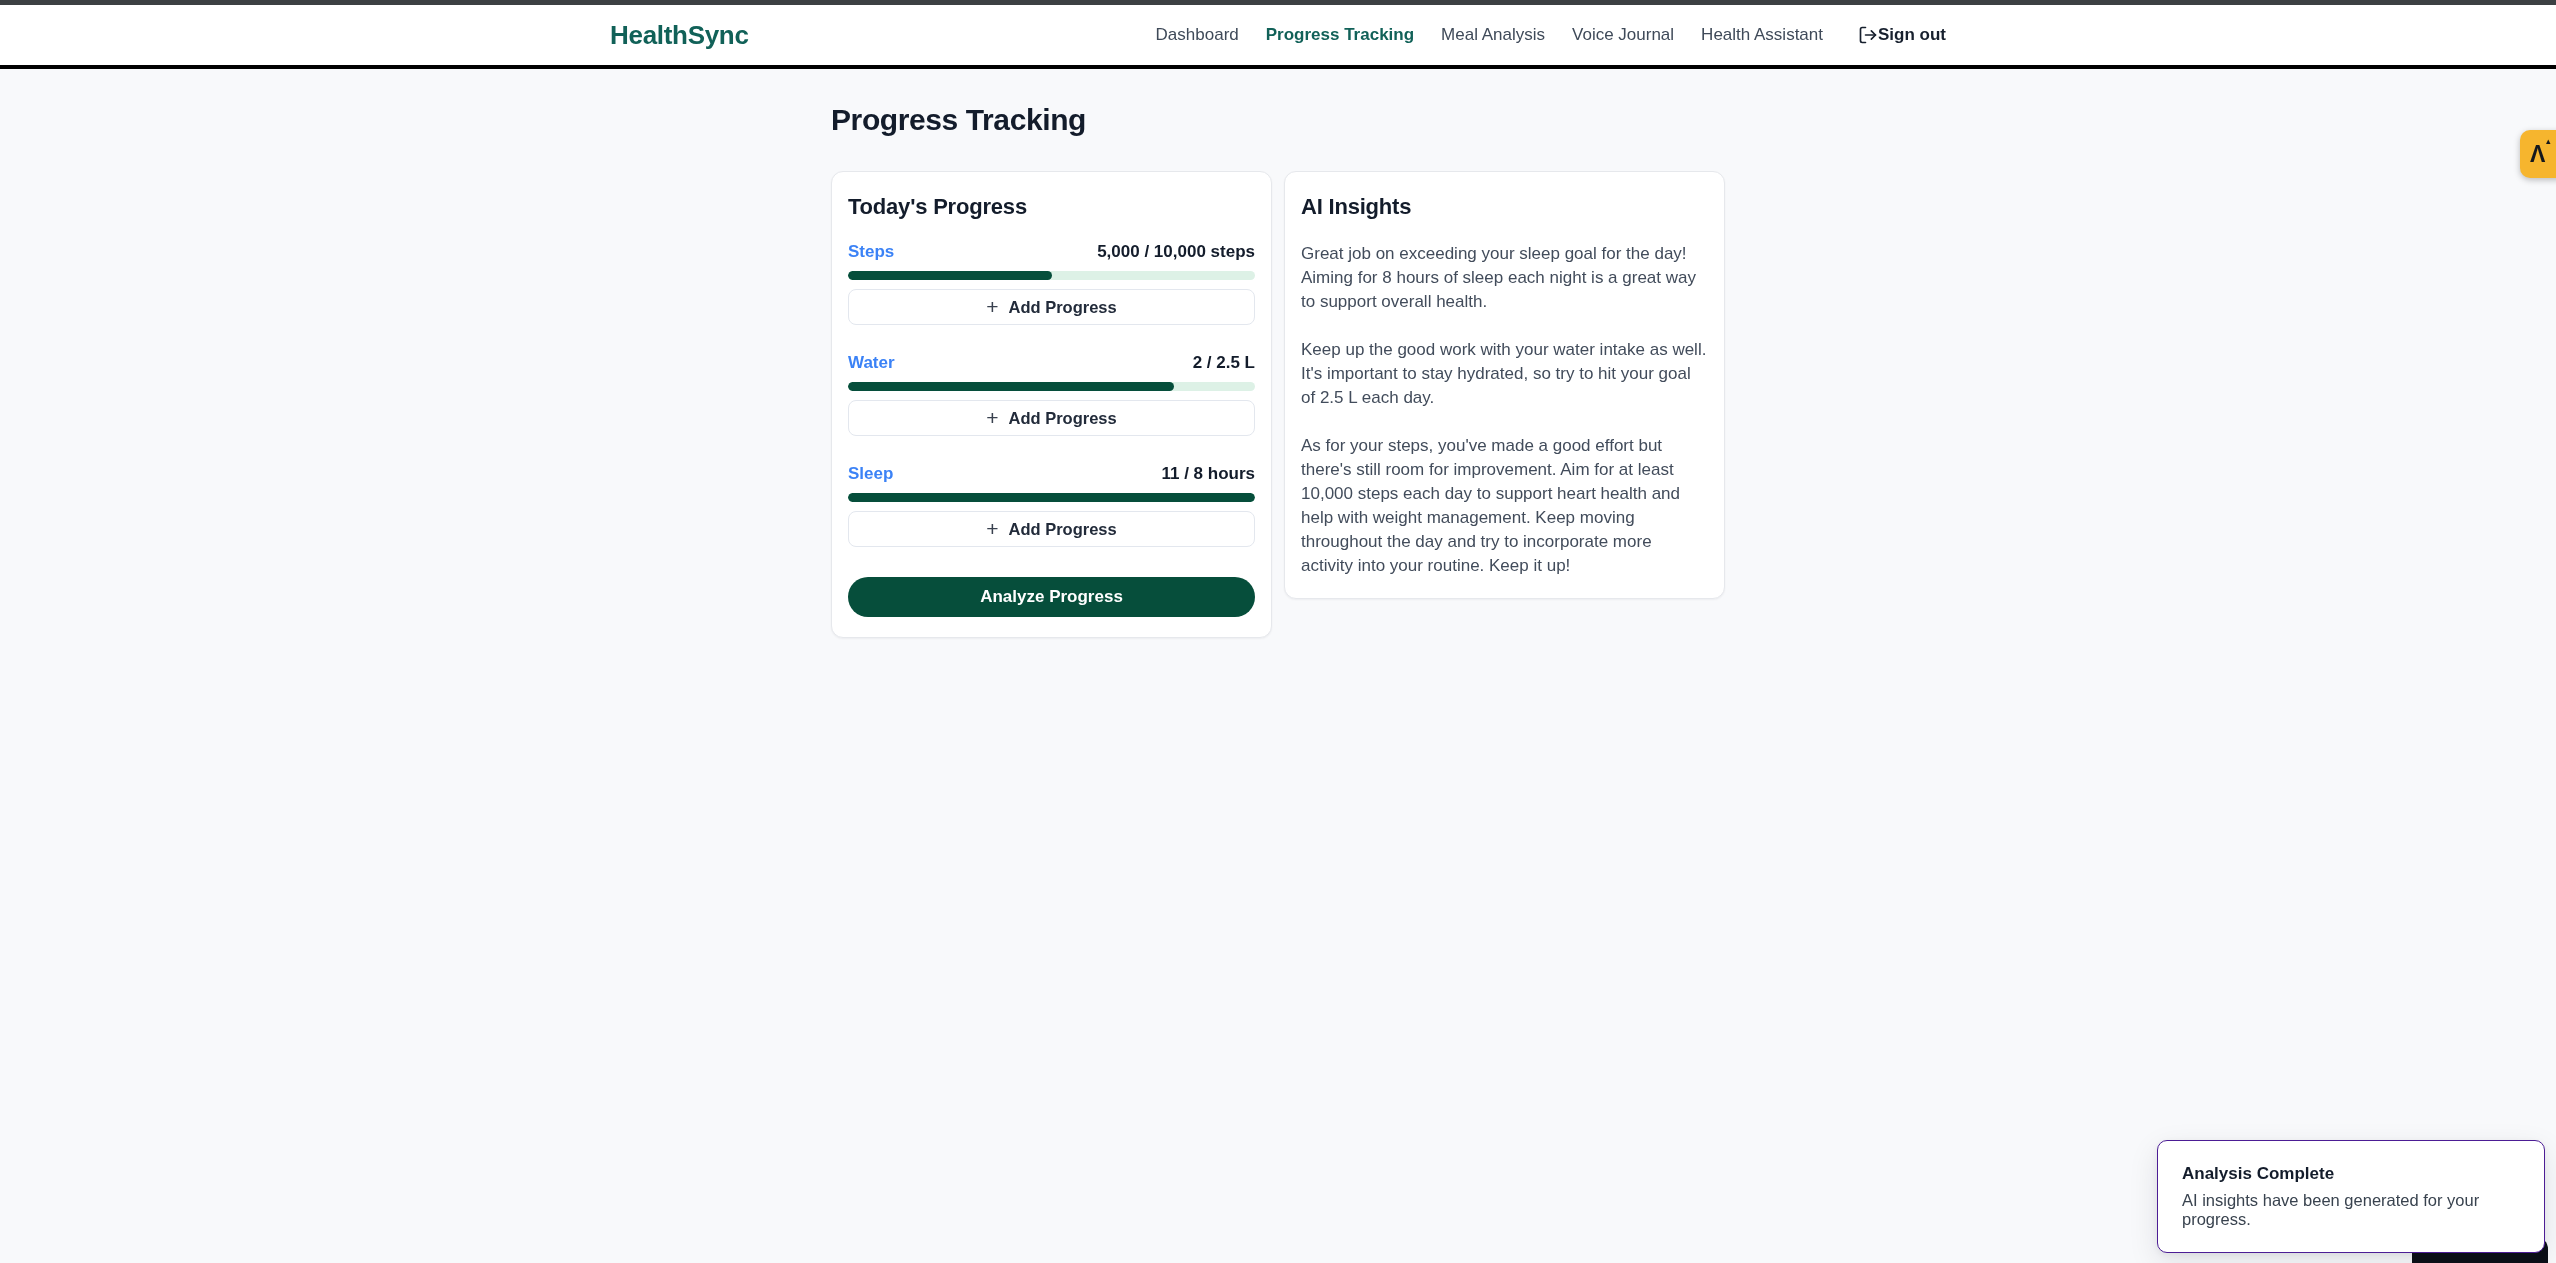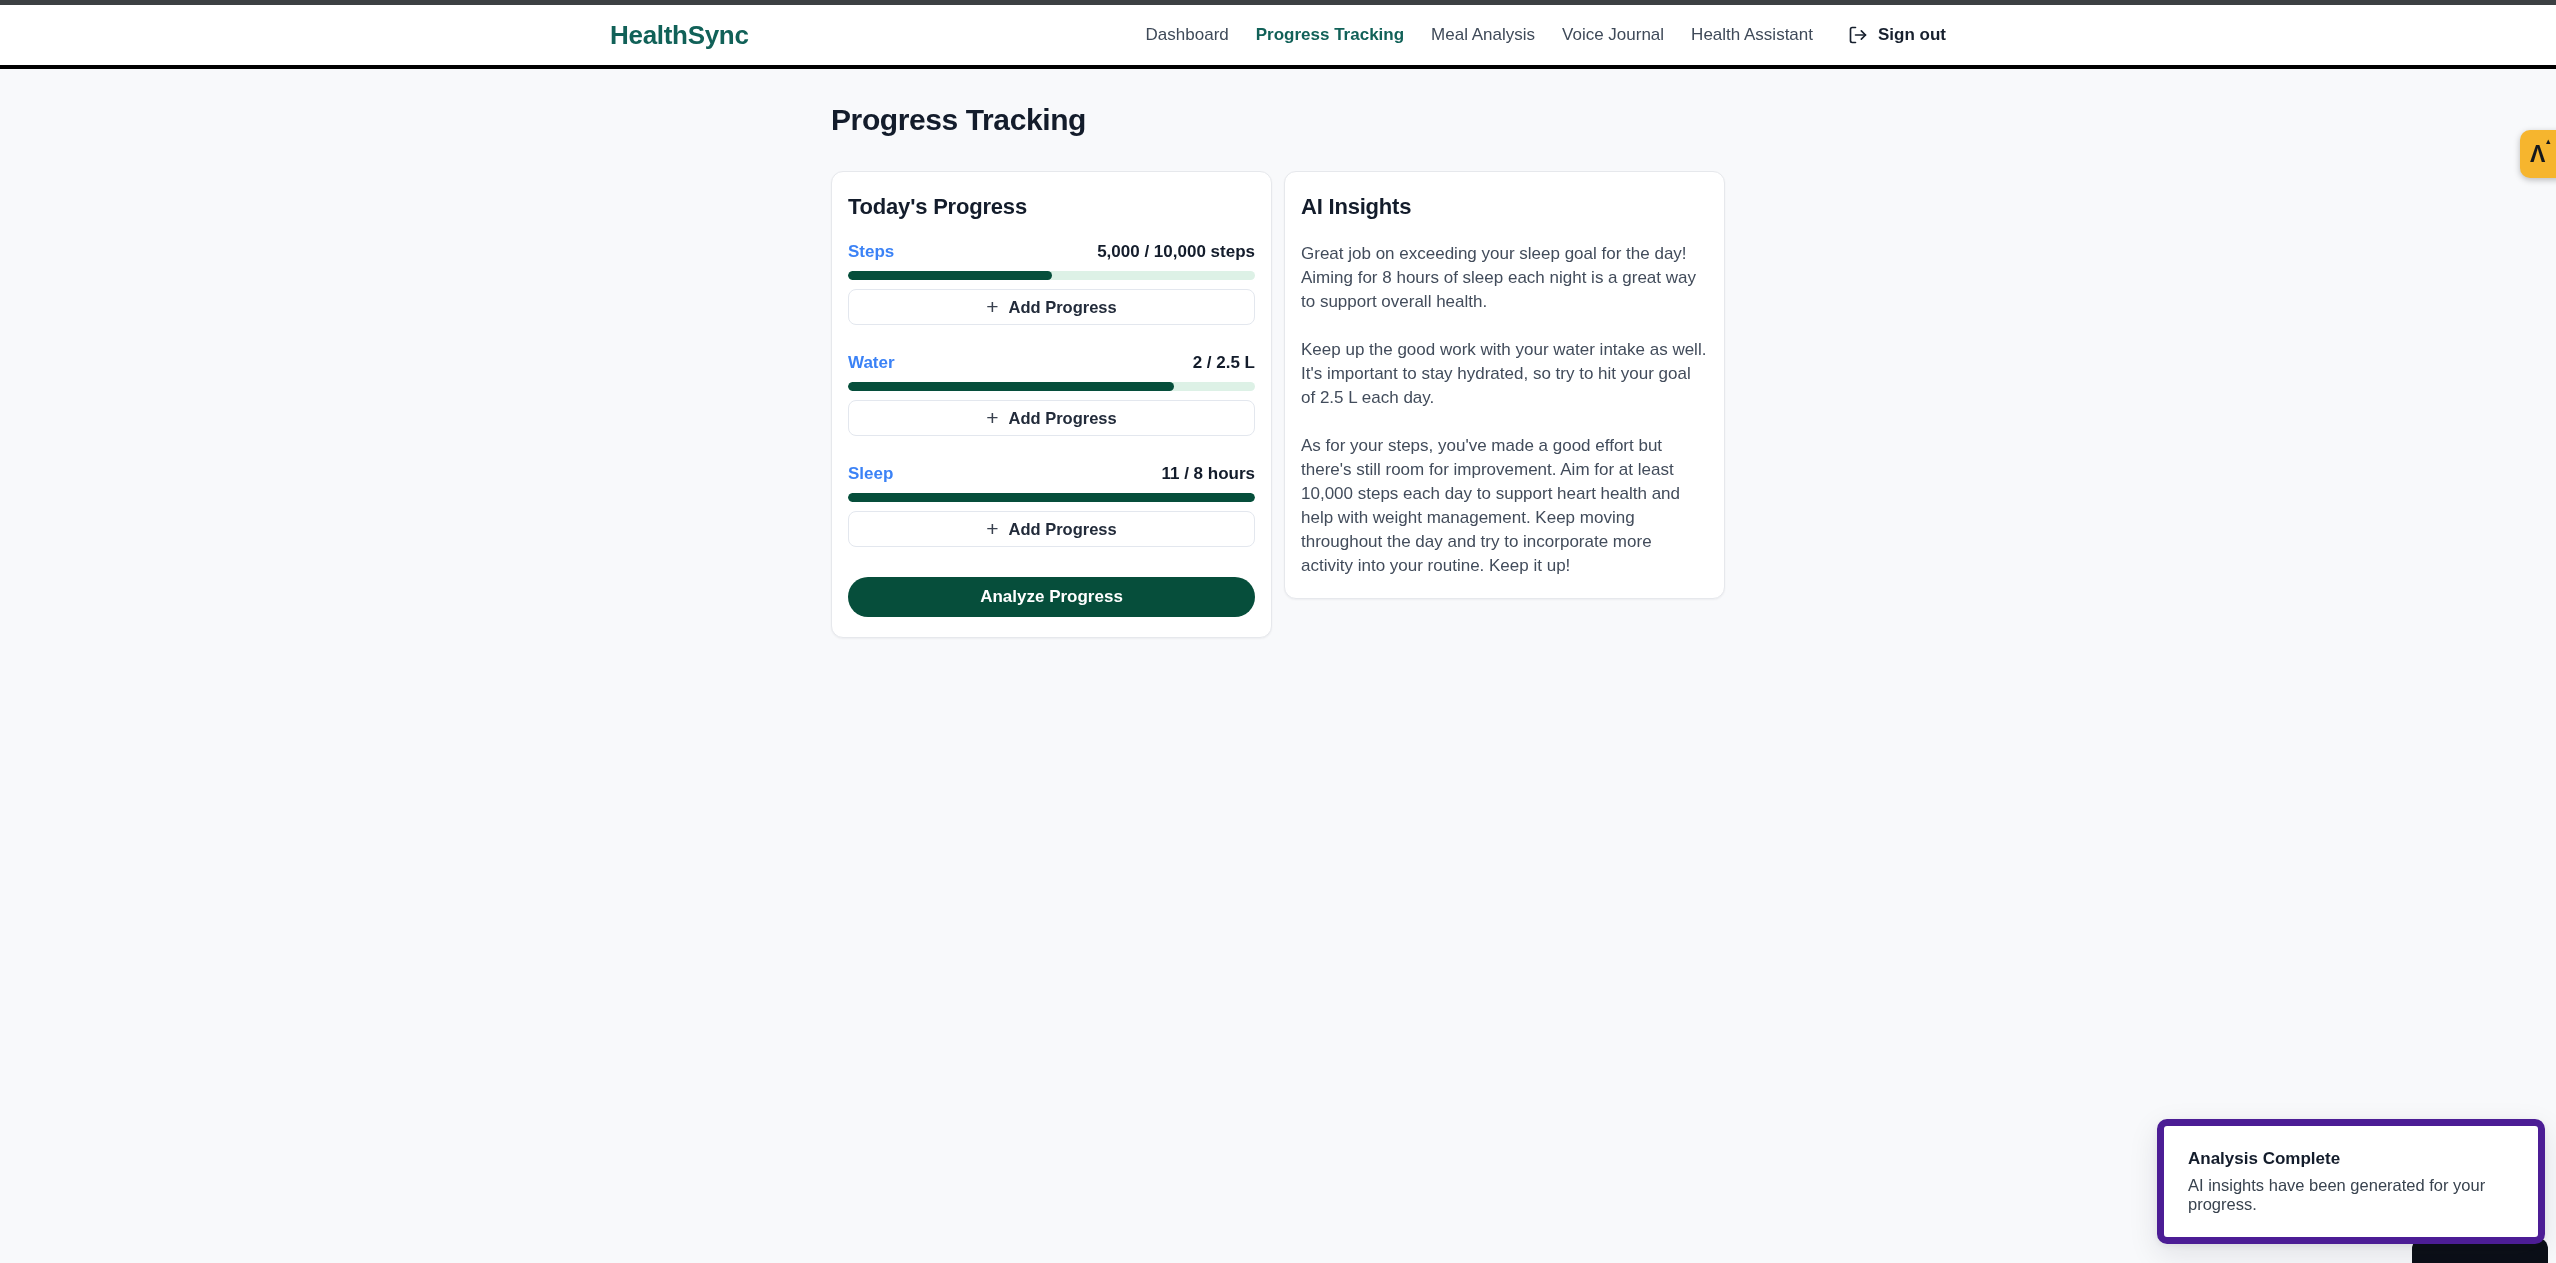--- a/index.html
+++ b/index.html
@@ -17,21 +17,21 @@
   
   .header { background: #fff; border-bottom: 4px solid #000000; height: 64px; }
   .header-inner {
     width: 1336px; margin: 0 auto; height: 100%;
     display: flex; align-items: center; justify-content: space-between;
   }
   .logo { font-size: 26px; font-weight: 700; color: var(--brand, #116158); letter-spacing: -0.3px; cursor: pointer; }
   .nav { display: flex; align-items: center; gap: 27px; font-size: 17px; }
   .nav-item { color: #3f4a59; font-weight: 500; cursor: pointer; white-space: nowrap; }
   .nav-item.active { color: var(--brand, #116158); font-weight: 700; }
-  .signout { display: flex; align-items: center; gap: 10px; margin-left: 8px; cursor: pointer; font-weight: 600; color: #17202e; font-size: 17px; }
+  .signout { display: flex; align-items: center; margin-left: 8px; cursor: pointer; font-weight: 600; color: #17202e; font-size: 17px; }
   .signout svg { display: block; }
 
   
   .main { width: 894px; margin: 0 auto; padding-top: 34px; }
   .page-title { font-size: 30px; font-weight: 700; color: #131c2b; letter-spacing: -0.4px; margin-bottom: 34px; }
   .grid { display: grid; grid-template-columns: 1fr 1fr; gap: 12px; align-items: start; }
   .card {
     background: #fff; border: 1px solid #e6e8ec; border-radius: 12px;
     box-shadow: 0 1px 2px rgba(16,24,40,.05);
     padding: 22px 16px 20px;
@@ -67,22 +67,22 @@
     background: var(--amber, #f6b52e); border-radius: 10px;
     box-shadow: 0 2px 6px rgba(0,0,0,.25);
     display: flex; align-items: center; justify-content: flex-start; padding-left: 10px;
     cursor: pointer; z-index: 30;
   }
   .edge-badge .glyph { font-size: 23px; font-weight: 700; color: #15181d; position: relative; }
   .edge-badge .glyph::after { content: "▴"; position: absolute; top: -4px; right: -5px; font-size: 8px; color: #15181d; }
 
   
   .toast {
-    position: absolute; right: 11px; bottom: 19px; width: 388px;
-    background: #fff; border: 7px solid #4c1d95; border-radius: 10px;
+    position: absolute; right: 11px; bottom: 10px; width: 388px;
+    background: #fff; border: 1px solid #4c1d95; border-radius: 10px;
     box-shadow: 0 10px 30px rgba(16,24,40,.10), 0 2px 6px rgba(16,24,40,.06);
     padding: 23px 24px; z-index: 20;
   }
   .toast-title { font-size: 17px; font-weight: 700; color: #131c2b; margin-bottom: 7px; }
   .toast-desc { font-size: 16.5px; color: #39434f; }
 
   
   .dark-widget {
     position: absolute; right: 8px; bottom: -16px; width: 136px; height: 42px;
     background: var(--dark, #0b0f17); border-radius: 12px; z-index: 10; cursor: pointer;

